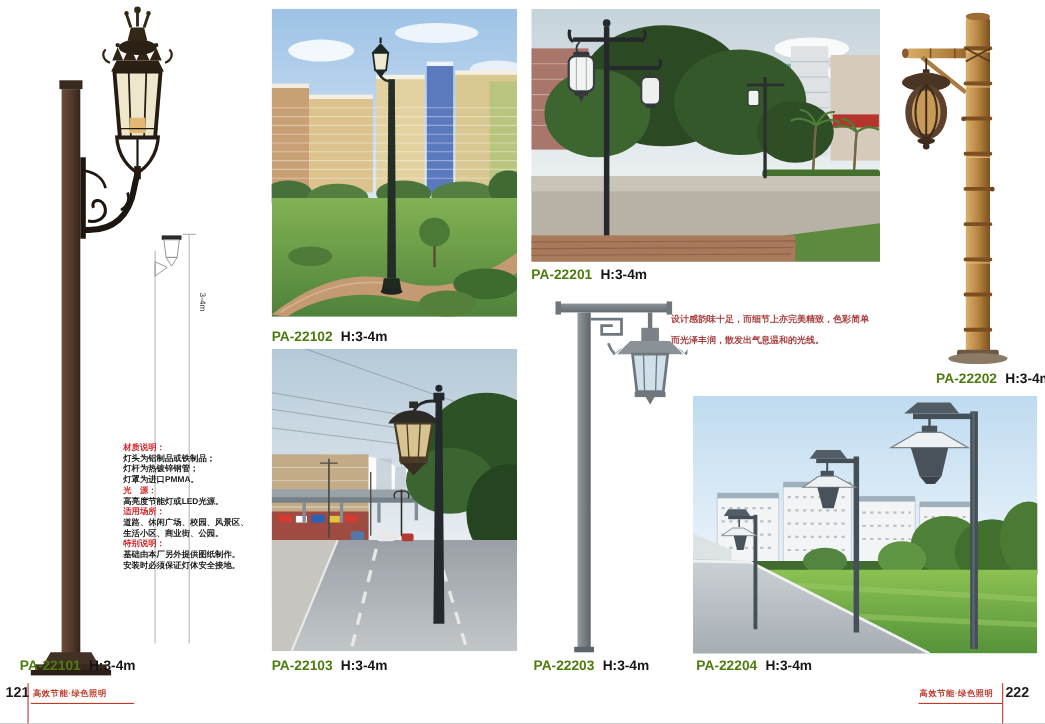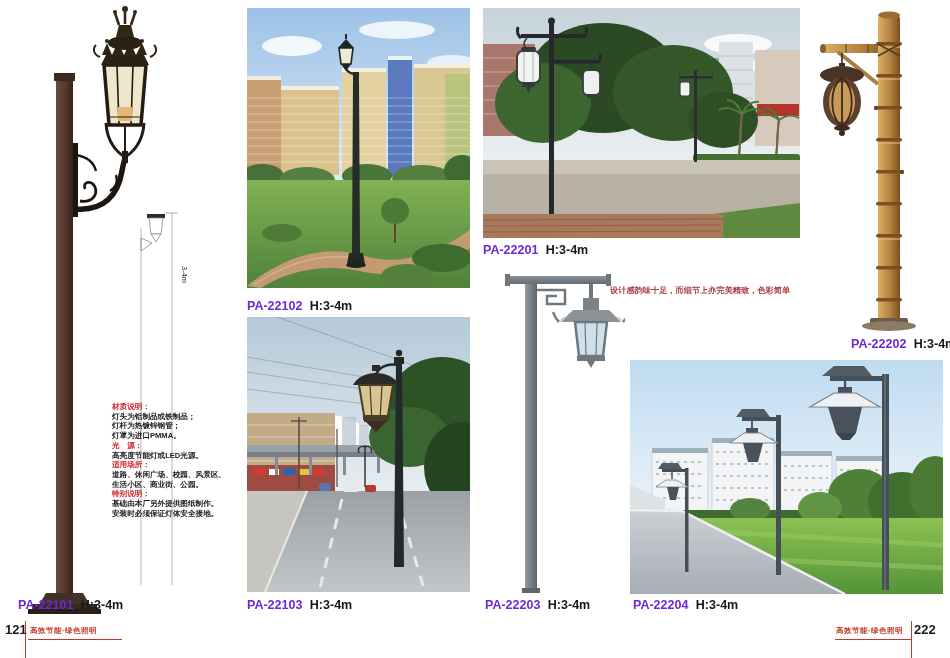--- a/index.html
+++ b/index.html
@@ -1,20 +1,20 @@
 <!DOCTYPE html>
 <html><head>
 <meta charset="utf-8">
 <style>
   html,body{margin:0;padding:0;background:#888;}
   .page{position:relative;width:950px;height:658px;background:#ffffff;overflow:hidden;
         font-family:"Liberation Sans",sans-serif;}
   .abs{position:absolute;}
   .plabel{position:absolute;font-size:12.5px;font-weight:bold;white-space:nowrap;}
-  .plabel .model{color:#6d28d9;}
+  .plabel .model{color:#4d7c0f;}
   .plabel .ht{color:#161616;margin-left:4px;}
   .spec{position:absolute;left:112px;top:402px;width:150px;font-size:7.6px;line-height:9.7px;
         color:#1c1c1c;font-weight:bold;white-space:nowrap;}
   .spec .h{color:#d3262a;}
   .desc{position:absolute;left:610px;top:281px;width:255px;font-size:8.2px;line-height:19.4px;
         color:#a84040;font-weight:bold;white-space:nowrap;}
   .pagenum{position:absolute;font-size:13px;font-weight:bold;color:#1a1a1a;}
   .slogan{position:absolute;font-size:7.5px;font-weight:bold;color:#c0392b;letter-spacing:.5px;}
   .vrule{position:absolute;width:1px;background:#c0392b;}
   .hrule{position:absolute;height:1px;background:#c0392b;}
@@ -315,20 +315,21 @@
     <rect x="104" y="87" width="9" height="3" rx="1.5" fill="#33373a"></rect>
   </svg>
 
   <div class="plabel" style="left:483px;top:243px">
     <span class="model">PA-22201</span>
     <span class="ht">H:3-4m</span>
   </div>
 
   <div class="desc">
     <div>设计感韵味十足，而细节上亦完美精致，色彩简单</div>
+    <div>而光泽丰润，散发出气息温和的光线。</div>
   </div>
 
   <svg class="abs" style="left:812px;top:8px" width="136" height="325" viewBox="0 0 136 325">
     <defs>
       <linearGradient id="bam" x1="0" x2="1" y1="0" y2="0">
         <stop offset="0" stop-color="#d9b06a"></stop>
           <stop offset="0.55" stop-color="#b4813e"></stop>
           <stop offset="1" stop-color="#7c4f22"></stop>
       </linearGradient>
     </defs>

